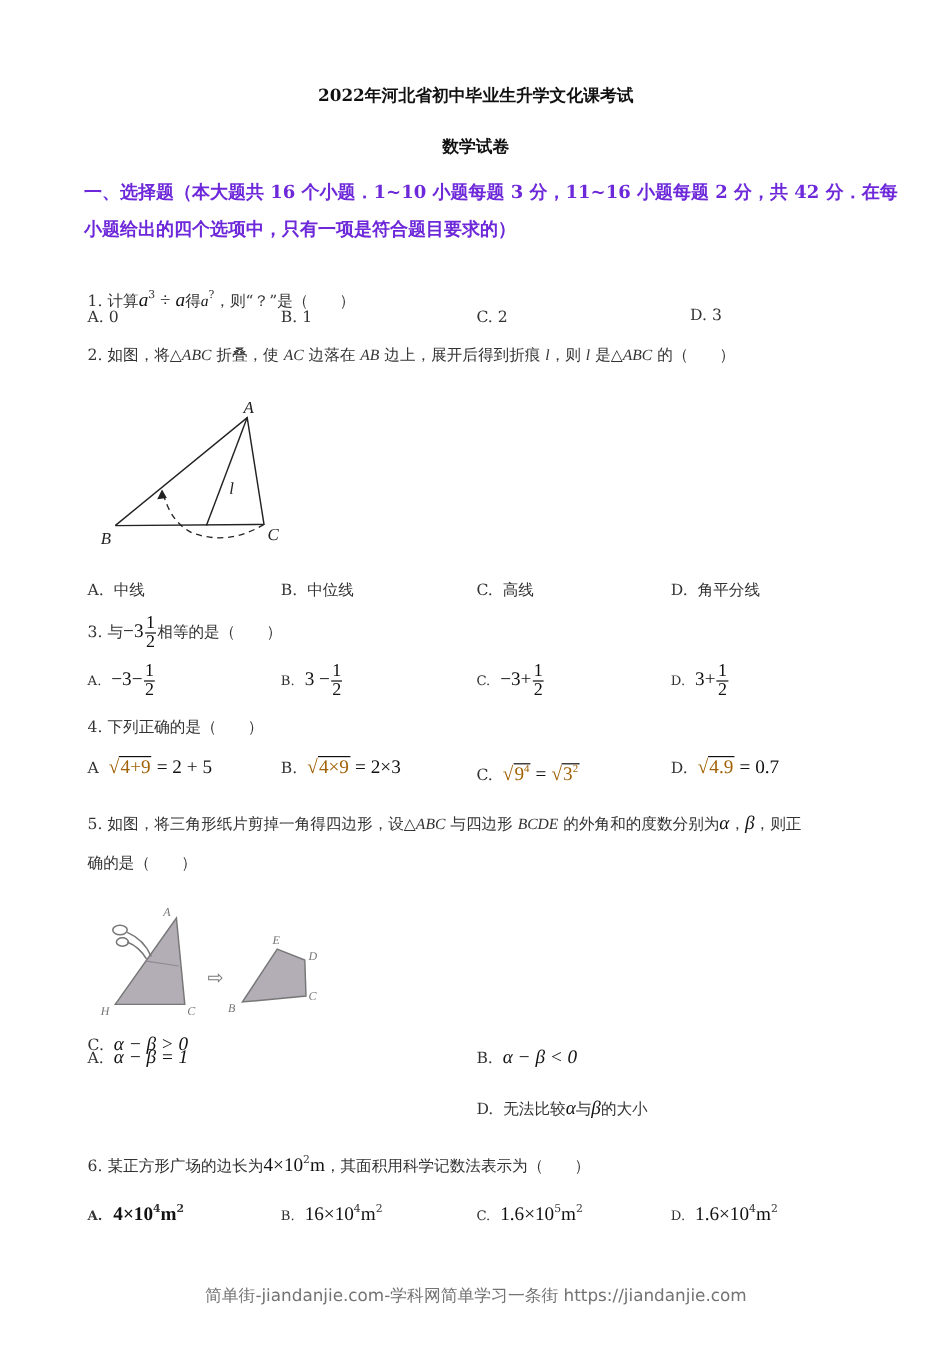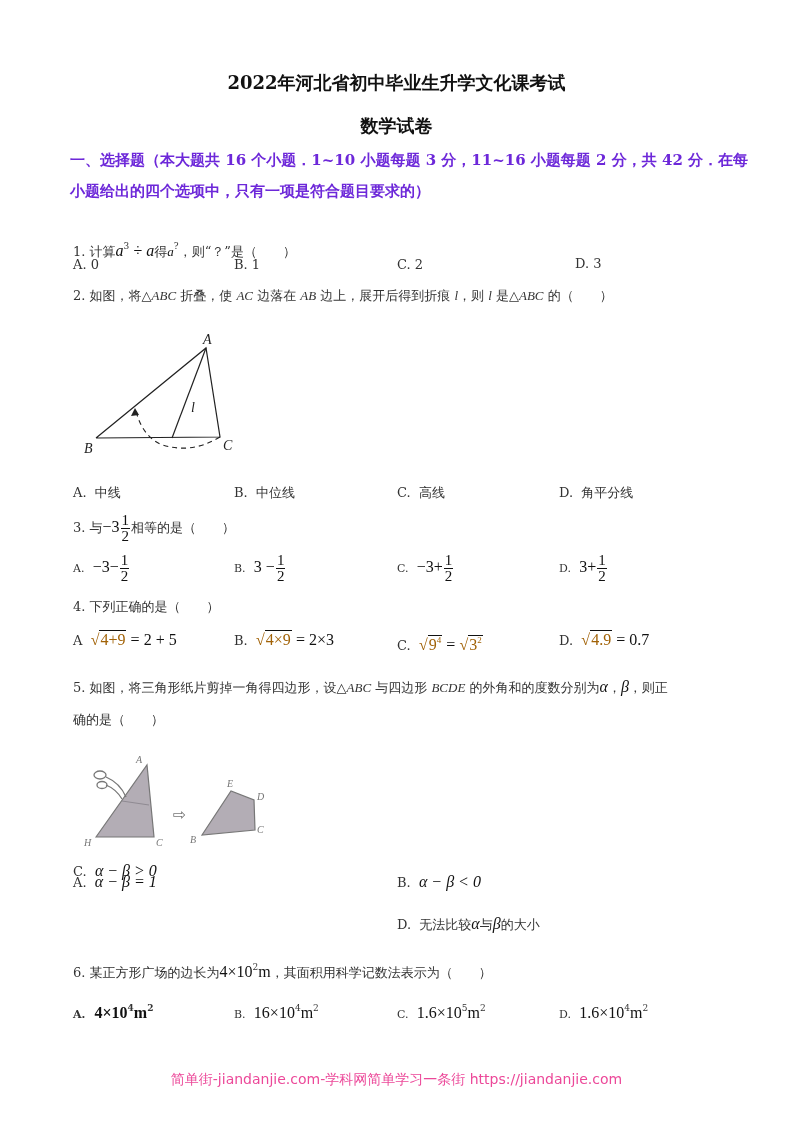--- a/index.html
+++ b/index.html
@@ -1,31 +1,31 @@
 <!DOCTYPE html>
 <html><head>
 <meta charset="utf-8">
 <style>
   * { box-sizing: border-box; margin: 0; padding: 0; }
   html, body { width: 793px; height: 1122px; background: #ffffff; overflow: hidden; }
   body { position: relative; font-family: "DejaVu Serif", "Liberation Serif", serif; color: #222; }
   .abs { position: absolute; }
-  .title { left: 0; width: 793px; text-align: center; font-weight: bold; font-size: 18px; color: #111; }
+  .title { left: 0; width: 793px; text-align: center; font-weight: bold; font-size: 14px; color: #111; }
   .section { left: 70px; font-weight: bold; font-size: 15px; color: #6d28d9; line-height: 20px; }
   .q { left: 73px; font-size: 13px; color: #333; line-height: 18px; white-space: nowrap; }
   .opt { font-size: 13px; color: #333; white-space: nowrap; line-height: 18px; }
   .m { font-family: "Liberation Serif", "DejaVu Serif", serif; font-size: 16px; color: #111; }
   .mi { font-family: "Liberation Serif", "DejaVu Serif", serif; font-style: italic; font-size: 16px; color: #111; }
   .it { font-style: italic; font-family: "Liberation Serif", serif; }
   sup { font-size: 9px; vertical-align: 7px; }
   .frac { display: inline-flex; flex-direction: column; align-items: center; vertical-align: middle; margin: 0 1px; line-height: 15px; font-family: "Liberation Serif", serif; font-size: 15px; color: #111; }
   .frac .num { border-bottom: 1px solid #111; padding: 0 1px; }
   .sqrt { display: inline-block; font-family: "Liberation Serif", serif; font-size: 16px; color: #a16207; }
   .sqrt .rad { border-top: 1px solid #111; padding: 0 1px; }
-  .footer { left: 0; width: 793px; text-align: center; top: 1071px; font-family: "DejaVu Sans", sans-serif; font-size: 14px; color: #ec4899; }
+  .footer { left: 0; width: 793px; text-align: center; top: 1071px; font-family: "DejaVu Sans", sans-serif; font-size: 14px; color: #737373; }
 </style>
 </head>
 <body>
 
 <div class="abs title" style="top:71px;">2022年河北省初中毕业生升学文化课考试</div>
 <div class="abs title" style="top:114px;">数学试卷</div>
 
 <div class="abs section" style="top:150px;">一、选择题（本大题共 16 个小题．1~10 小题每题 3 分，11~16 小题每题 2 分，共 42 分．在每</div>
 <div class="abs section" style="top:181px;">小题给出的四个选项中，只有一项是符合题目要求的）</div>
 

